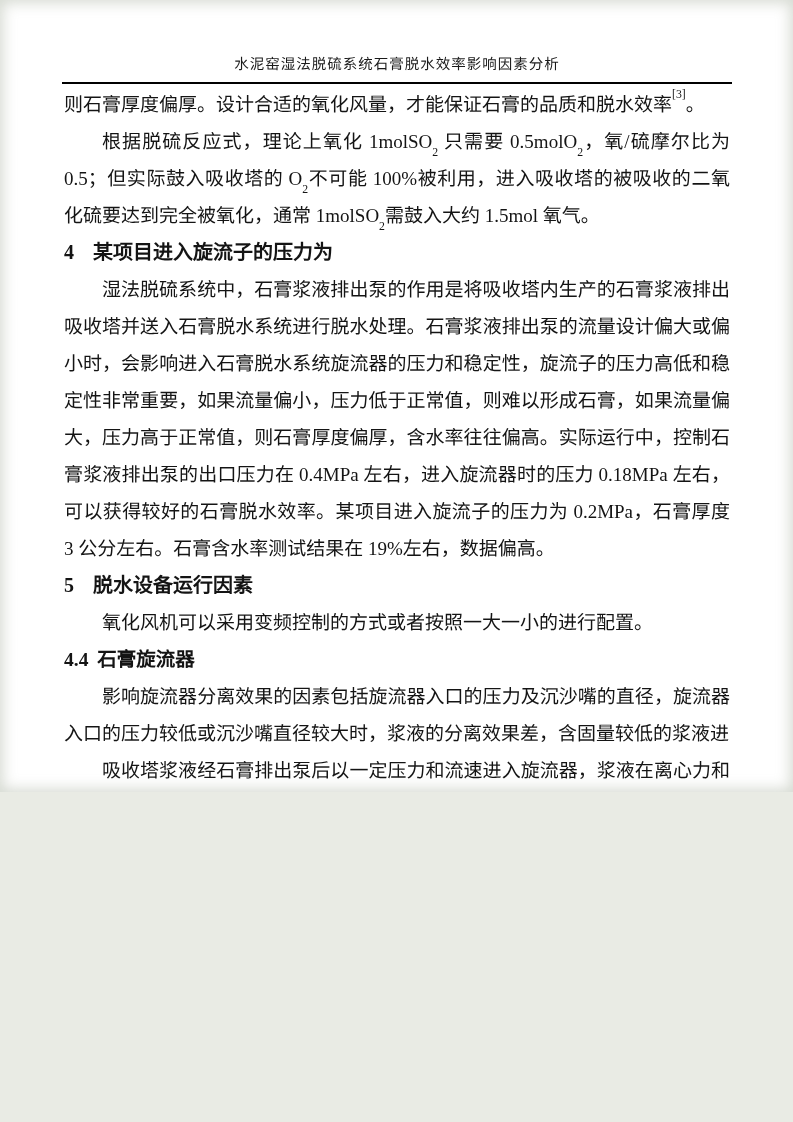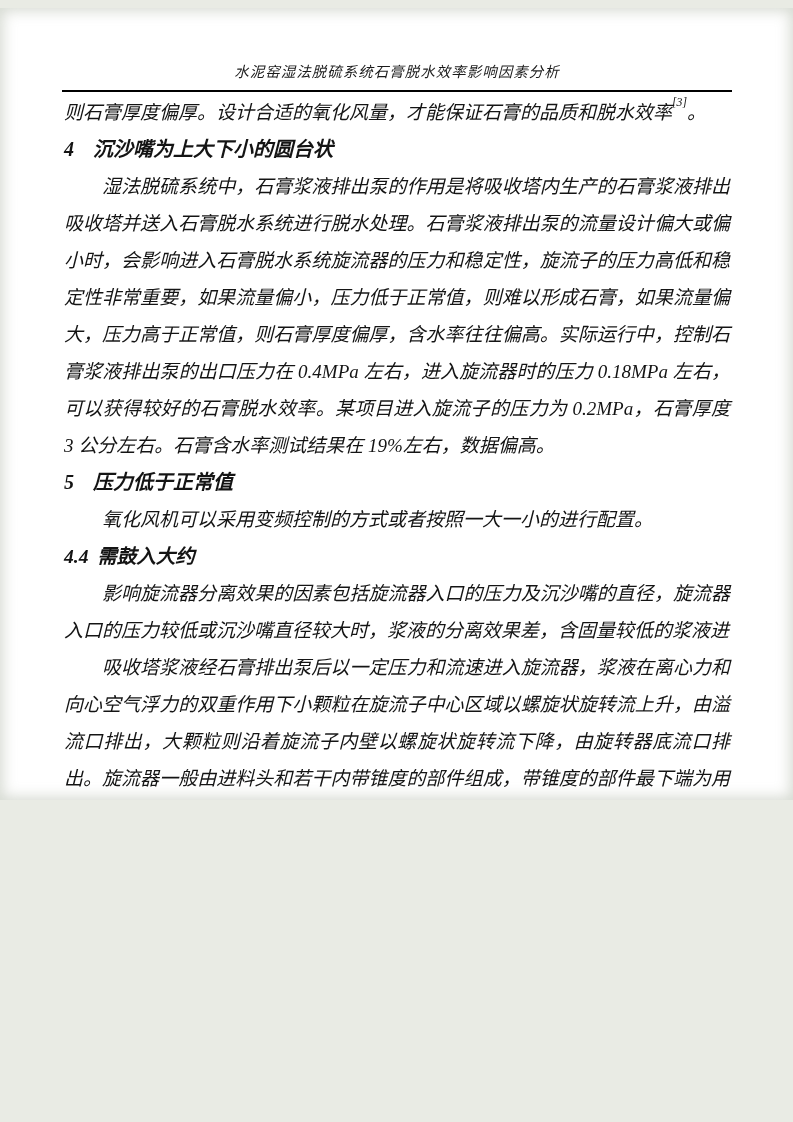--- a/index.html
+++ b/index.html
@@ -1,25 +1,24 @@
 <!DOCTYPE html>
 <html lang="zh-CN"><head>
 <meta charset="utf-8">
 <style>
   html,body{margin:0;padding:0;background:#e9ebe4;}
   .page{
     position:relative;
     width:793px;height:792px;
-    margin:8px auto;
+    margin:0 auto;
     background:#ffffff;
     box-shadow:inset 0 0 14px 3px rgba(148,158,136,0.38);
     font-family:"Liberation Serif","DejaVu Serif",serif;
     color:#141414;
     overflow:hidden;
-    font-style:italic;
   }
   .header{
     position:absolute;top:52px;left:64px;width:666px;
     text-align:center;font-size:14.5px;letter-spacing:1px;color:#1a1a1a;
   }
   .header-rule{
     position:absolute;top:82px;left:62px;width:670px;height:2px;background:#000;
   }
   .doc-body{
     position:absolute;top:86px;left:64px;width:666px;
@@ -63,25 +62,26 @@
 
 <div class="page">
 
   <div class="header">
     <span>水泥窑湿法脱硫系统石膏脱水效率影响因素分析</span>
   </div>
   <div class="header-rule"></div>
 
   <div class="doc-body">
       <p class="noindent"><span>则石膏厚度偏厚。设计合适的氧化风量，才能保证石膏的品质和脱水效率</span><sup class="seg">[3]</sup><span>。</span></p>
-      <div class="heading level1"><span class="hnum">4</span><span>沉沙嘴为上大下小的圆台状</span></div>
+      <p><span>根据脱硫反应式，理论上氧化 1molSO</span><sub class="seg">2</sub><span> 只需要 0.5molO</span><sub class="seg">2</sub><span>，氧/硫摩尔比为 0.5；但实际鼓入吸收塔的 O</span><sub class="seg">2</sub><span>不可能 100%被利用，进入吸收塔的被吸收的二氧化硫要达到完全被氧化，通常 1molSO</span><sub class="seg">2</sub><span>需鼓入大约 1.5mol 氧气。</span></p>
+      <div class="heading level1"><span class="hnum">4</span><span>某项目进入旋流子的压力为</span></div>
       <p><span>湿法脱硫系统中，石膏浆液排出泵的作用是将吸收塔内生产的石膏浆液排出吸收塔并送入石膏脱水系统进行脱水处理。石膏浆液排出泵的流量设计偏大或偏小时，会影响进入石膏脱水系统旋流器的压力和稳定性，旋流子的压力高低和稳定性非常重要，如果流量偏小，压力低于正常值，则难以形成石膏，如果流量偏大，压力高于正常值，则石膏厚度偏厚，含水率往往偏高。实际运行中，控制石膏浆液排出泵的出口压力在 0.4MPa 左右，进入旋流器时的压力 0.18MPa 左右，可以获得较好的石膏脱水效率。某项目进入旋流子的压力为 0.2MPa，石膏厚度 3 公分左右。石膏含水率测试结果在 19%左右，数据偏高。</span></p>
-      <div class="heading level1"><span class="hnum">5</span><span>压力低于正常值</span></div>
+      <div class="heading level1"><span class="hnum">5</span><span>脱水设备运行因素</span></div>
       <p><span>氧化风机可以采用变频控制的方式或者按照一大一小的进行配置。</span></p>
-      <div class="heading level2"><span class="hnum">4.4</span><span>需鼓入大约</span></div>
+      <div class="heading level2"><span class="hnum">4.4</span><span>石膏旋流器</span></div>
       <p><span>影响旋流器分离效果的因素包括旋流器入口的压力及沉沙嘴的直径，旋流器入口的压力较低或沉沙嘴直径较大时，浆液的分离效果差，含固量较低的浆液进</span></p>
       <p><span>吸收塔浆液经石膏排出泵后以一定压力和流速进入旋流器，浆液在离心力和向心空气浮力的双重作用下小颗粒在旋流子中心区域以螺旋状旋转流上升，由溢流口排出，大颗粒则沿着旋流子内壁以螺旋状旋转流下降，由旋转器底流口排出。旋流器一般由进料头和若干内带锥度的部件组成，带锥度的部件最下端为用于排出粗重颗粒物质的沉砂嘴，沉沙嘴为上大下小的圆台状。</span></p>
     </div>
 
   <div class="footer-rule"></div>
   <div class="footer">
     <span class="page-num">26</span>
     <span class="issue">2021.No.4</span>
   </div>
 

